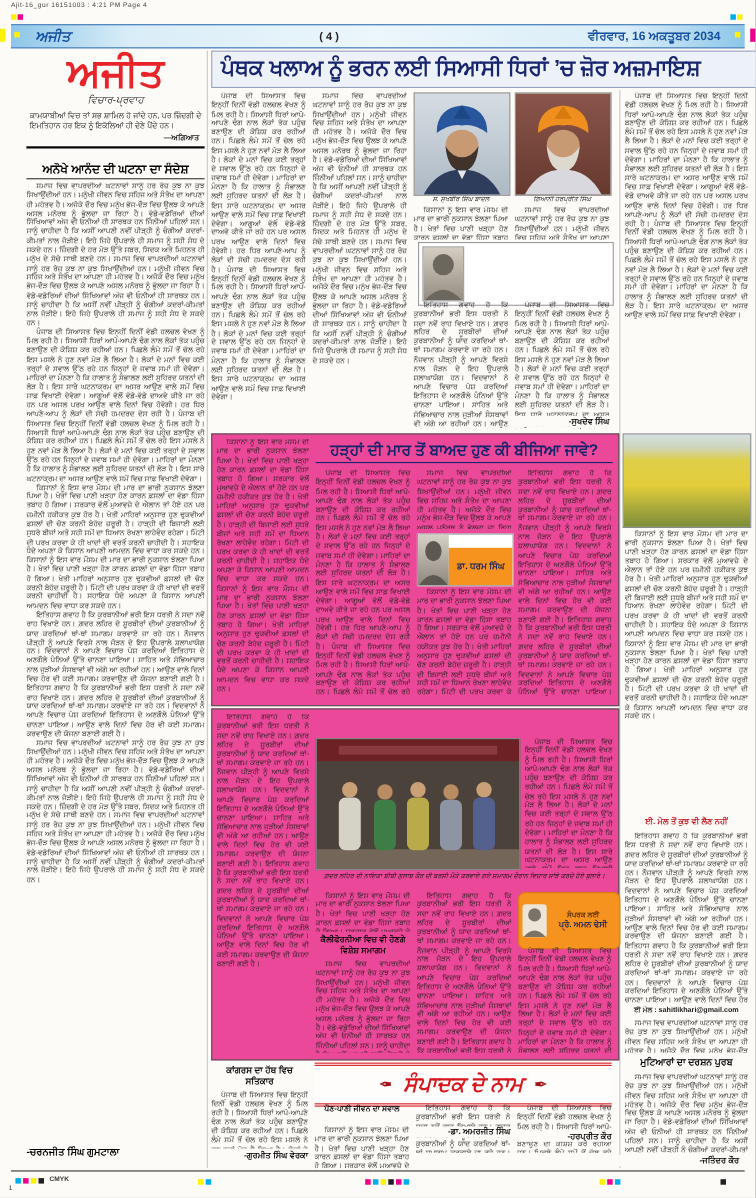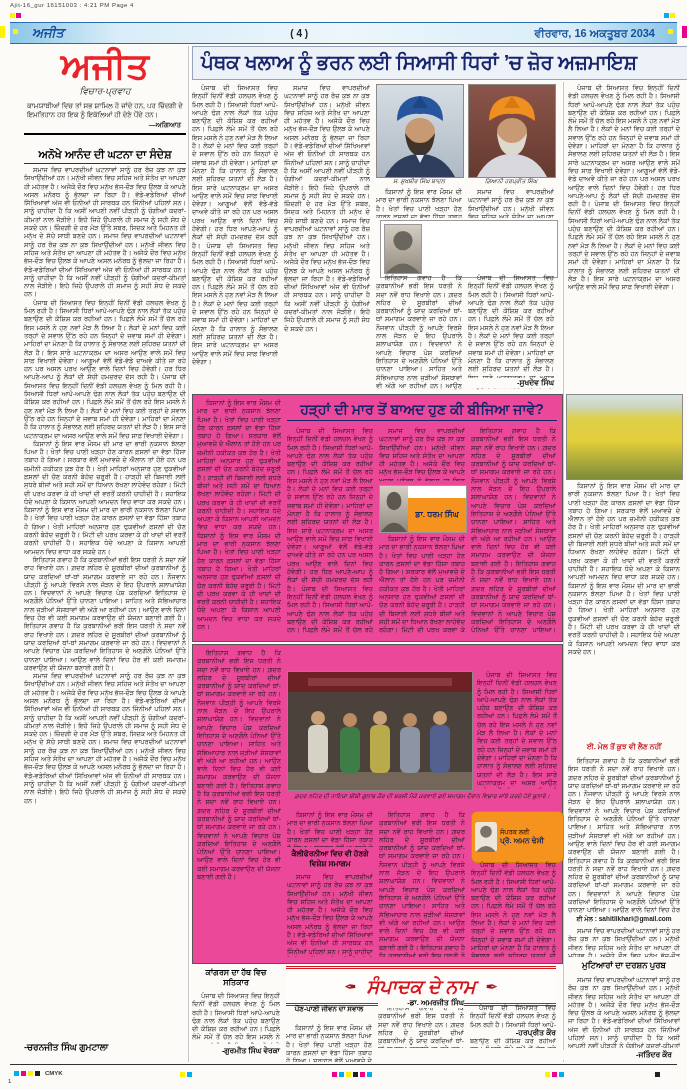--- a/index.html
+++ b/index.html
@@ -52,21 +52,21 @@
     text-align:center;color:#1b2a6b;font-weight:bold;font-size:9px;padding:2px;line-height:1.25;}
   .acm-photo{width:36px;background:linear-gradient(#d4cdc2,#968d82);border:1px solid #999;overflow:hidden;}
 
   .card2{display:flex;border:1px solid #999;background:#fff;overflow:hidden;}
   .card2-ph{width:28px;background:linear-gradient(#d6d0c6,#8f877d);overflow:hidden;}
   .card2-nm{flex:1;background:#f6921e;color:#162461;font-weight:bold;font-size:8px;display:flex;
     align-items:center;justify-content:center;text-align:center;padding:2px;line-height:1.3;margin-top:12px;}
 
   .card3{display:flex;align-items:center;gap:3px;background:#f6921e;border:1px solid #d87f10;border-radius:6px;padding:2px 3px;}
   .card3-ph{width:22px;height:30px;background:#ece5d8;border-radius:3px;overflow:hidden;flex:none;}
-  .card3-lines{flex:1;}
+  .card3-lines{flex:1;text-align:center;}
   .card3-label{font-size:6.5px;font-weight:bold;color:#5a2d00;}
   .card3-name{font-size:7.5px;font-weight:bold;color:#13215e;}
 
   .feature-box{border:1px solid #555;background:#ec4899;}
   .feat-headline{font-weight:bold;color:#15246b;text-align:center;white-space:nowrap;overflow:hidden;
     border-bottom:1px solid #15246b;}
   .fh-1{font-size:14px;line-height:21px;}
   .fh-2{font-size:10.5px;line-height:18px;}
 
   .red-subhead{color:#c41420;font-weight:bold;font-size:7.5px;text-align:center;white-space:nowrap;overflow:hidden;}
@@ -296,21 +296,21 @@
     <span class="pen">✒</span>
   </div>
 
   <div class="abs subhead-sm" style="left:286px;top:1004px;width:86px;height:18px;font-size:7px;">ਪੌਣ-ਪਾਣੀ ਜੀਵਨ ਦਾ ਸਵਾਲ</div>
   <div class="abs txt" style="left:286px;top:1024px;width:86px;height:38px;">
       <div>ਕਿਸਾਨਾਂ ਨੂੰ ਇਸ ਵਾਰ ਮੌਸਮ ਦੀ ਮਾਰ ਦਾ ਭਾਰੀ ਨੁਕਸਾਨ ਝੱਲਣਾ ਪਿਆ ਹੈ। ਖੇਤਾਂ ਵਿਚ ਪਾਣੀ ਖੜ੍ਹਾ ਹੋਣ ਕਾਰਨ ਫ਼ਸਲਾਂ ਦਾ ਵੱਡਾ ਹਿੱਸਾ ਤਬਾਹ ਹੋ ਗਿਆ। ਸਰਕਾਰ ਵੱਲੋਂ ਮੁਆਵਜ਼ੇ ਦੇ ਐਲਾਨ ਤਾਂ ਹੋਏ ਹਨ ਪਰ ਜ਼ਮੀਨੀ ਹਕੀਕਤ ਕੁਝ ਹੋਰ ਹੈ। ਖੇਤੀ ਮਾਹਿਰਾਂ ਅਨੁਸਾਰ ਹੁਣ ਢੁਕਵੀਆਂ ਫ਼ਸਲਾਂ ਦੀ ਚੋਣ ਕਰਨੀ ਬੇਹੱਦ ਜ਼ਰੂਰੀ ਹੈ। ਹਾੜ੍ਹੀ ਦੀ ਬਿਜਾਈ ਲਈ ਸੁਧਰੇ ਬੀਜਾਂ ਅਤੇ ਸਹੀ ਸਮੇਂ ਦਾ ਧਿਆਨ ਰੱਖਣਾ ਲਾਹੇਵੰਦ ਰਹੇਗਾ। ਮਿੱਟੀ ਦੀ ਪਰਖ ਕਰਵਾ ਕੇ ਹੀ ਖਾਦਾਂ ਦੀ ਵਰਤੋਂ ਕਰਨੀ ਚਾਹੀਦੀ ਹੈ। ਸਹਾਇਕ ਧੰਦੇ ਅਪਣਾ ਕੇ ਕਿਸਾਨ ਆਪਣੀ ਆਮਦਨ ਵਿਚ ਵਾਧਾ ਕਰ ਸਕਦੇ ਹਨ। ਕਿਸਾਨਾਂ ਨੂੰ ਇਸ ਵਾਰ ਮੌਸਮ ਦੀ ਮਾਰ ਦਾ ਭਾਰੀ ਨੁਕਸਾਨ ਝੱਲਣਾ ਪਿਆ ਹੈ। ਖੇਤਾਂ ਵਿਚ ਪਾਣੀ ਖੜ੍ਹਾ ਹੋਣ ਕਾਰਨ ਫ਼ਸਲਾਂ ਦਾ ਵੱਡਾ ਹਿੱਸਾ ਤਬਾਹ ਹੋ ਗਿਆ। ਖੇਤੀ ਮਾਹਿਰਾਂ ਅਨੁਸਾਰ ਹੁਣ ਢੁਕਵੀਆਂ ਫ਼ਸਲਾਂ ਦੀ ਚੋਣ ਕਰਨੀ ਬੇਹੱਦ ਜ਼ਰੂਰੀ ਹੈ। ਮਿੱਟੀ ਦੀ ਪਰਖ ਕਰਵਾ ਕੇ ਹੀ ਖਾਦਾਂ ਦੀ ਵਰਤੋਂ ਕਰਨੀ ਚਾਹੀਦੀ ਹੈ। ਸਹਾਇਕ ਧੰਦੇ ਅਪਣਾ ਕੇ ਕਿਸਾਨ ਆਪਣੀ ਆਮਦਨ ਵਿਚ ਵਾਧਾ ਕਰ ਸਕਦੇ ਹਨ।</div>
     </div>
   <div class="abs txt" style="left:378px;top:1004px;width:86px;height:44px;">
       <div>ਇਤਿਹਾਸ ਗਵਾਹ ਹੈ ਕਿ ਕੁਰਬਾਨੀਆਂ ਭਰੀ ਇਸ ਧਰਤੀ ਨੇ ਸਦਾ ਨਵੇਂ ਰਾਹ ਵਿਖਾਏ ਹਨ। ਗ਼ਦਰ ਲਹਿਰ ਦੇ ਸੂਰਬੀਰਾਂ ਦੀਆਂ ਕੁਰਬਾਨੀਆਂ ਨੂੰ ਯਾਦ ਕਰਦਿਆਂ ਥਾਂ-ਥਾਂ ਸਮਾਗਮ ਕਰਵਾਏ ਜਾ ਰਹੇ ਹਨ। ਨੌਜਵਾਨ ਪੀੜ੍ਹੀ ਨੂੰ ਆਪਣੇ ਵਿਰਸੇ ਨਾਲ ਜੋੜਨ ਦੇ ਇਹ ਉਪਰਾਲੇ ਸ਼ਲਾਘਾਯੋਗ ਹਨ। ਵਿਦਵਾਨਾਂ ਨੇ ਆਪਣੇ ਵਿਚਾਰ ਪੇਸ਼ ਕਰਦਿਆਂ ਇਤਿਹਾਸ ਦੇ ਅਣਗੌਲੇ ਪੰਨਿਆਂ ਉੱਤੇ ਚਾਨਣਾ ਪਾਇਆ। ਸਾਹਿਤ ਅਤੇ ਸੱਭਿਆਚਾਰ ਨਾਲ ਜੁੜੀਆਂ ਸੰਸਥਾਵਾਂ ਵੀ ਅੱਗੇ ਆ ਰਹੀਆਂ ਹਨ। ਆਉਣ ਵਾਲੇ ਦਿਨਾਂ ਵਿਚ ਹੋਰ ਵੀ ਕਈ ਸਮਾਗਮ ਕਰਵਾਉਣ ਦੀ ਯੋਜਨਾ ਬਣਾਈ ਗਈ ਹੈ। ਇਤਿਹਾਸ ਗਵਾਹ ਹੈ ਕਿ ਕੁਰਬਾਨੀਆਂ ਭਰੀ ਇਸ ਧਰਤੀ ਨੇ ਸਦਾ ਨਵੇਂ ਰਾਹ ਵਿਖਾਏ ਹਨ। ਗ਼ਦਰ ਲਹਿਰ ਦੇ ਸੂਰਬੀਰਾਂ ਦੀਆਂ ਕੁਰਬਾਨੀਆਂ ਨੂੰ ਯਾਦ ਕਰਦਿਆਂ ਥਾਂ-ਥਾਂ ਸਮਾਗਮ ਕਰਵਾਏ ਜਾ ਰਹੇ ਹਨ। ਵਿਦਵਾਨਾਂ ਨੇ ਆਪਣੇ ਵਿਚਾਰ ਪੇਸ਼ ਕਰਦਿਆਂ ਇਤਿਹਾਸ ਦੇ ਅਣਗੌਲੇ ਪੰਨਿਆਂ ਉੱਤੇ ਚਾਨਣਾ ਪਾਇਆ। ਆਉਣ ਵਾਲੇ ਦਿਨਾਂ ਵਿਚ ਹੋਰ ਵੀ ਕਈ ਸਮਾਗਮ ਕਰਵਾਉਣ ਦੀ ਯੋਜਨਾ ਬਣਾਈ ਗਈ ਹੈ।</div>
     </div>
-  <div class="abs sig" style="left:378px;top:998px;width:86px;">-ਡਾ. ਅਮਰਜੀਤ ਸਿੰਘ</div>
+  <div class="abs sig" style="left:378px;top:1024px;width:86px;">-ਡਾ. ਅਮਰਜੀਤ ਸਿੰਘ</div>
   <div class="abs txt" style="left:470px;top:1004px;width:86px;height:44px;">
       <div>ਪੰਜਾਬ ਦੀ ਸਿਆਸਤ ਵਿਚ ਇਨ੍ਹੀਂ ਦਿਨੀਂ ਵੱਡੀ ਹਲਚਲ ਵੇਖਣ ਨੂੰ ਮਿਲ ਰਹੀ ਹੈ। ਸਿਆਸੀ ਧਿਰਾਂ ਆਪੋ-ਆਪਣੇ ਢੰਗ ਨਾਲ ਲੋਕਾਂ ਤੱਕ ਪਹੁੰਚ ਬਣਾਉਣ ਦੀ ਕੋਸ਼ਿਸ਼ ਕਰ ਰਹੀਆਂ ਹਨ। ਪਿਛਲੇ ਲੰਮੇ ਸਮੇਂ ਤੋਂ ਚੱਲ ਰਹੇ ਇਸ ਮਸਲੇ ਨੇ ਹੁਣ ਨਵਾਂ ਮੋੜ ਲੈ ਲਿਆ ਹੈ। ਲੋਕਾਂ ਦੇ ਮਨਾਂ ਵਿਚ ਕਈ ਤਰ੍ਹਾਂ ਦੇ ਸਵਾਲ ਉੱਠ ਰਹੇ ਹਨ ਜਿਨ੍ਹਾਂ ਦੇ ਜਵਾਬ ਸਮਾਂ ਹੀ ਦੇਵੇਗਾ। ਮਾਹਿਰਾਂ ਦਾ ਮੰਨਣਾ ਹੈ ਕਿ ਹਾਲਾਤ ਨੂੰ ਸੰਭਾਲਣ ਲਈ ਸੁਹਿਰਦ ਯਤਨਾਂ ਦੀ ਲੋੜ ਹੈ। ਇਸ ਸਾਰੇ ਘਟਨਾਕ੍ਰਮ ਦਾ ਅਸਰ ਆਉਣ ਵਾਲੇ ਸਮੇਂ ਵਿਚ ਸਾਫ਼ ਵਿਖਾਈ ਦੇਵੇਗਾ। ਆਗੂਆਂ ਵੱਲੋਂ ਵੱਡੇ-ਵੱਡੇ ਦਾਅਵੇ ਕੀਤੇ ਜਾ ਰਹੇ ਹਨ ਪਰ ਅਸਲ ਪਰਖ ਆਉਣ ਵਾਲੇ ਦਿਨਾਂ ਵਿਚ ਹੋਵੇਗੀ। ਹਰ ਧਿਰ ਆਪਣੇ-ਆਪ ਨੂੰ ਲੋਕਾਂ ਦੀ ਸੱਚੀ ਹਮਦਰਦ ਦੱਸ ਰਹੀ ਹੈ। ਪੰਜਾਬ ਦੀ ਸਿਆਸਤ ਵਿਚ ਇਨ੍ਹੀਂ ਦਿਨੀਂ ਵੱਡੀ ਹਲਚਲ ਵੇਖਣ ਨੂੰ ਮਿਲ ਰਹੀ ਹੈ। ਸਿਆਸੀ ਧਿਰਾਂ ਆਪੋ-ਆਪਣੇ ਢੰਗ ਨਾਲ ਲੋਕਾਂ ਤੱਕ ਪਹੁੰਚ ਬਣਾਉਣ ਦੀ ਕੋਸ਼ਿਸ਼ ਕਰ ਰਹੀਆਂ ਹਨ। ਪਿਛਲੇ ਲੰਮੇ ਸਮੇਂ ਤੋਂ ਚੱਲ ਰਹੇ ਇਸ ਮਸਲੇ ਨੇ ਹੁਣ ਨਵਾਂ ਮੋੜ ਲੈ ਲਿਆ ਹੈ। ਲੋਕਾਂ ਦੇ ਮਨਾਂ ਵਿਚ ਕਈ ਤਰ੍ਹਾਂ ਦੇ ਸਵਾਲ ਉੱਠ ਰਹੇ ਹਨ ਜਿਨ੍ਹਾਂ ਦੇ ਜਵਾਬ ਸਮਾਂ ਹੀ ਦੇਵੇਗਾ। ਮਾਹਿਰਾਂ ਦਾ ਮੰਨਣਾ ਹੈ ਕਿ ਹਾਲਾਤ ਨੂੰ ਸੰਭਾਲਣ ਲਈ ਸੁਹਿਰਦ ਯਤਨਾਂ ਦੀ ਲੋੜ ਹੈ। ਇਸ ਸਾਰੇ ਘਟਨਾਕ੍ਰਮ ਦਾ ਅਸਰ ਆਉਣ ਵਾਲੇ ਸਮੇਂ ਵਿਚ ਸਾਫ਼ ਵਿਖਾਈ ਦੇਵੇਗਾ।</div>
     </div>
   <div class="abs sig" style="left:470px;top:1028px;width:86px;">-ਹਰਪ੍ਰੀਤ ਕੌਰ</div>
 
   <div class="abs footer-rule" style="left:10px;top:1064px;width:667px;"></div>
   <div class="abs cmyk-row" style="left:14px;top:1070px;">
     <i class="c"></i>
       <i class="m"></i>
       <i class="y"></i>

